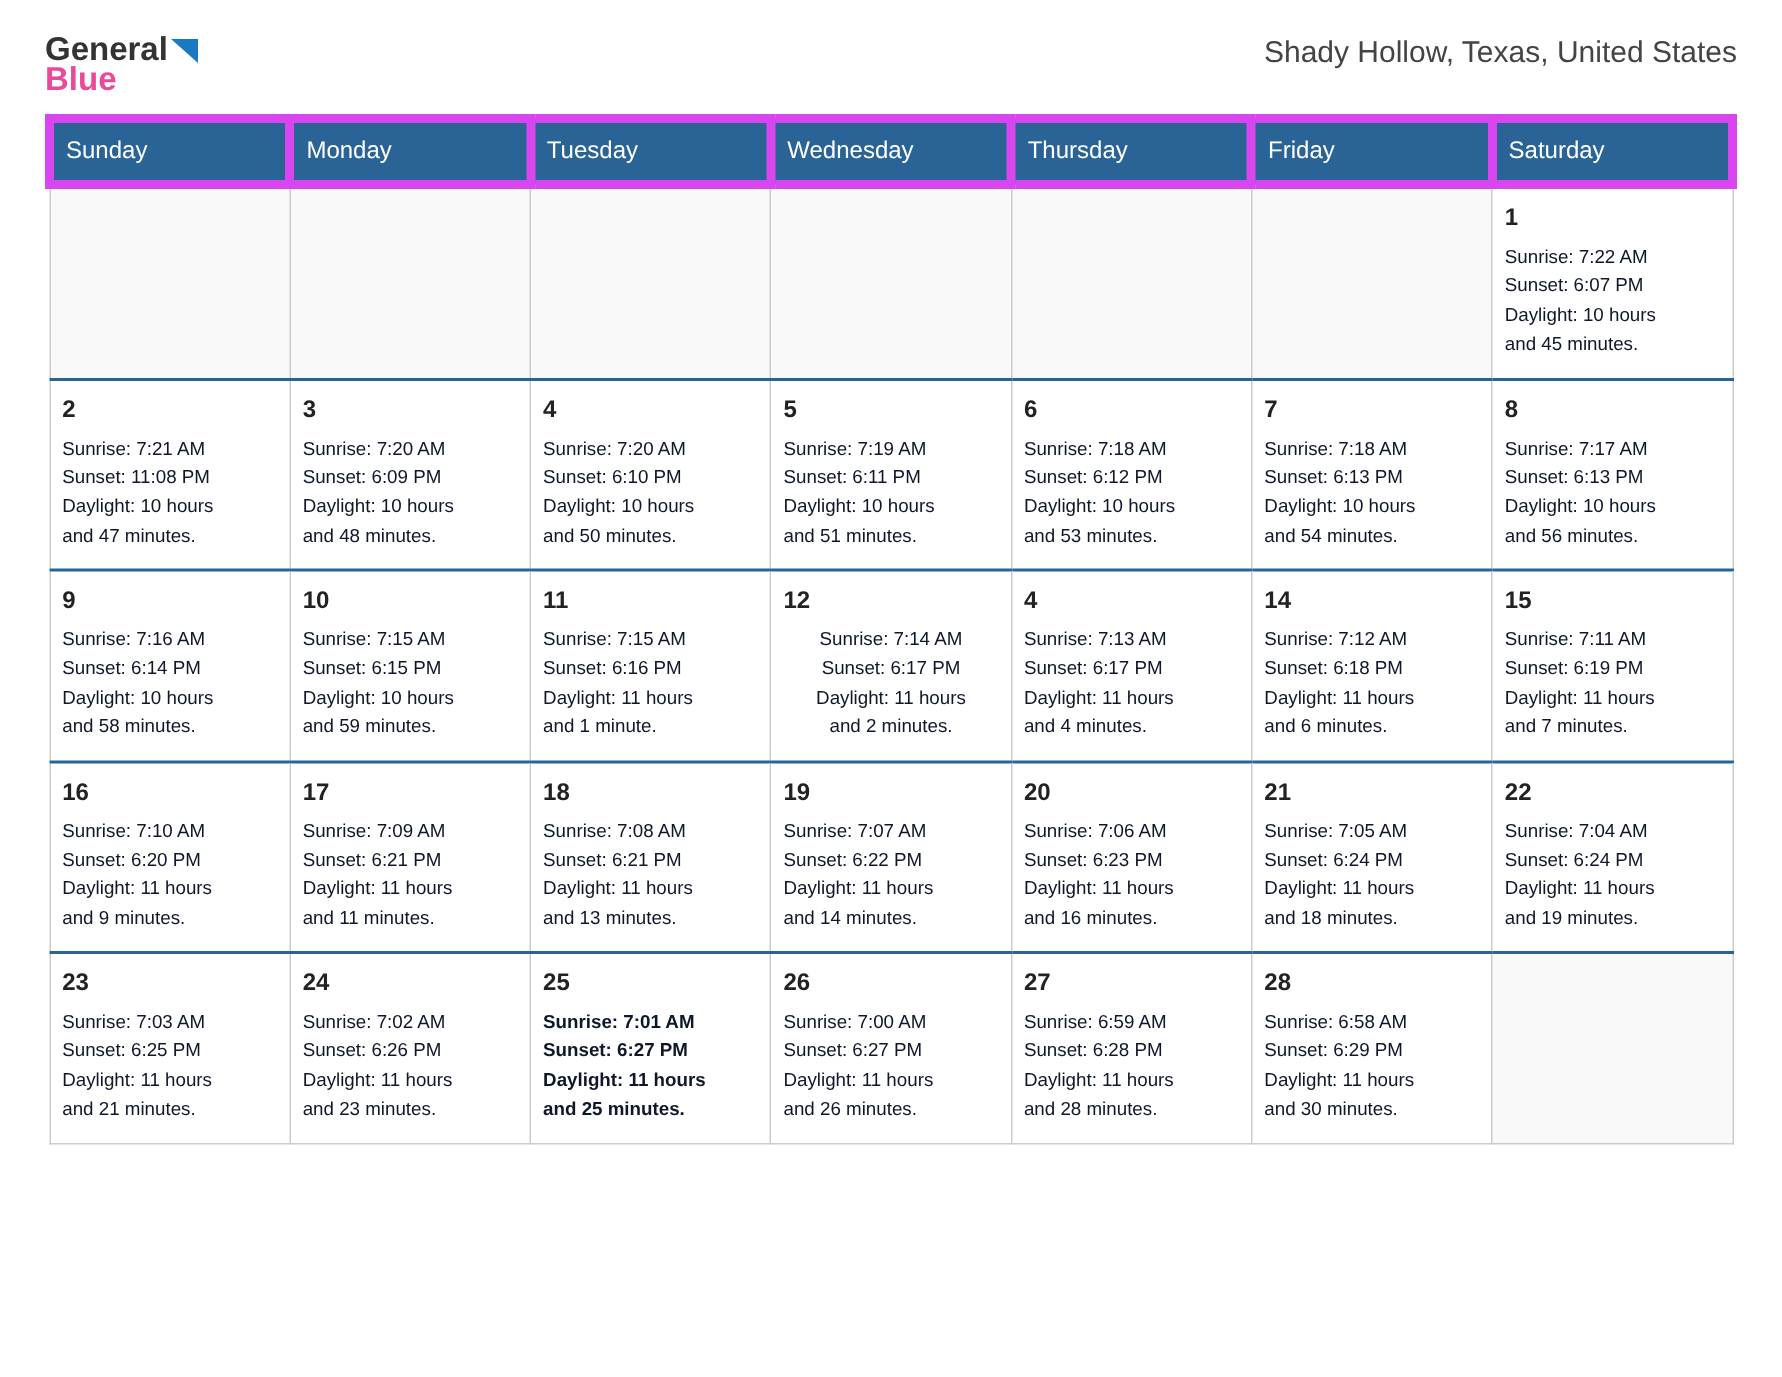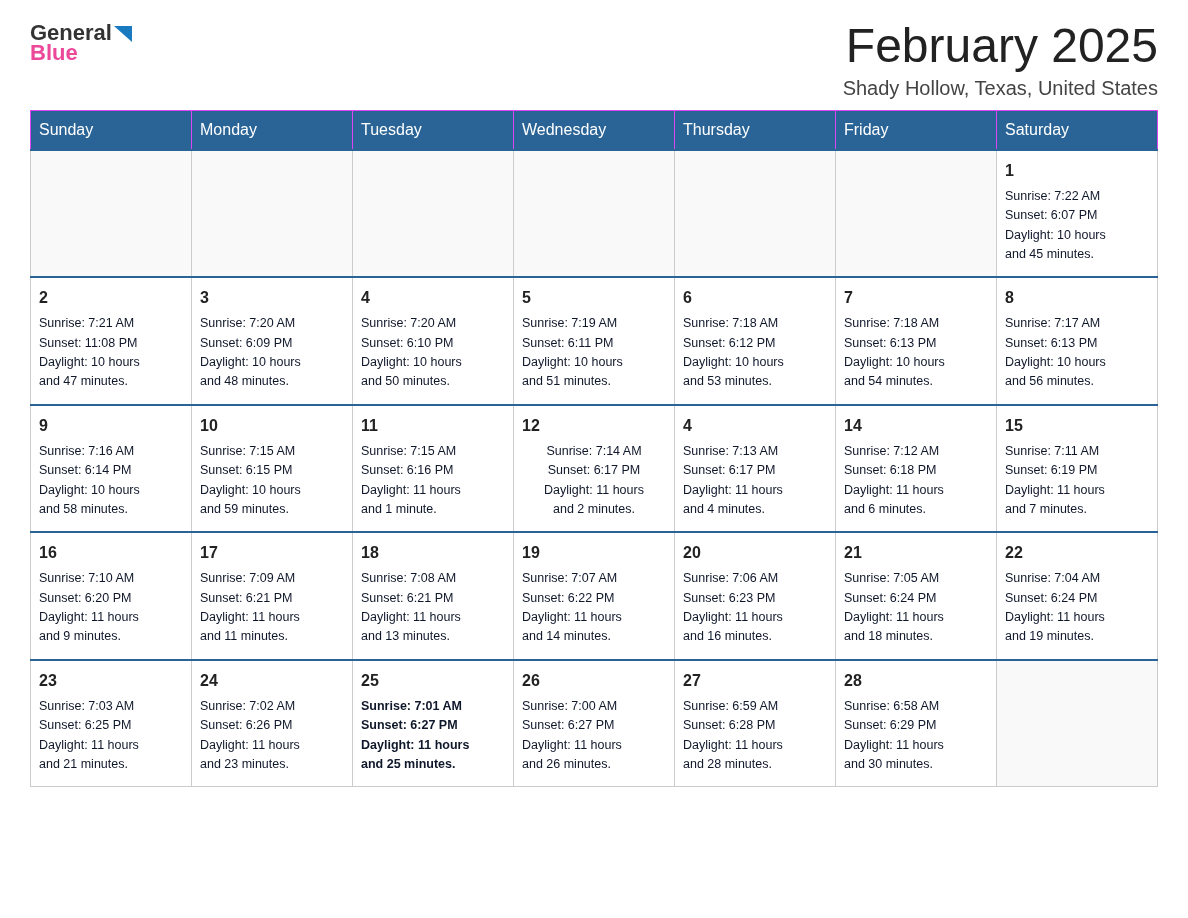--- a/index.html
+++ b/index.html
@@ -50,21 +50,21 @@
       border-collapse: collapse;
       margin-top: 10px;
     }
     .calendar th {
       background-color: #2a6496;
       color: #fff;
       padding: 10px 8px;
       text-align: left;
       font-size: 16px;
       font-weight: normal;
-      border: 1px solid #d946ef;
+      border: 6px solid #d946ef;
     }
     .calendar td {
       vertical-align: top;
       padding: 8px 8px 12px 8px;
       border: 1px solid #ccc;
       width: 14.28%;
       min-height: 110px;
       font-size: 13px;
       color: #333;
       line-height: 1.5;
@@ -97,21 +97,20 @@
       <div style="display:flex;align-items:center;">
         <span class="logo-text-general">General</span>
         <svg width="22" height="22" viewBox="0 0 22 22" style="margin-left:2px;">
           <polygon points="0,4 18,4 18,20" fill="#1a7abf"></polygon>
         </svg>
       </div>
       <span class="logo-text-blue" style="margin-top:-6px;">Blue</span>
     </div>
   </div>
   <div class="title-block">
-    <div class="month-title">February 2025</div>
     <div class="location-title">Shady Hollow, Texas, United States</div>
   </div>
 </div>
 
 <table class="calendar">
   <thead>
     <tr>
     <th>Sunday</th>
         <th>Monday</th>
         <th>Tuesday</th>

